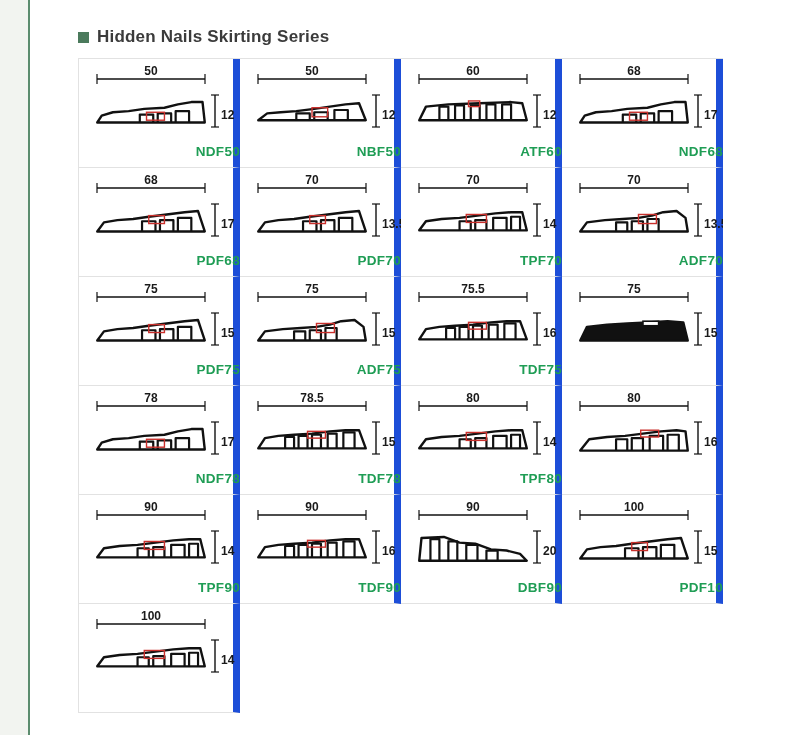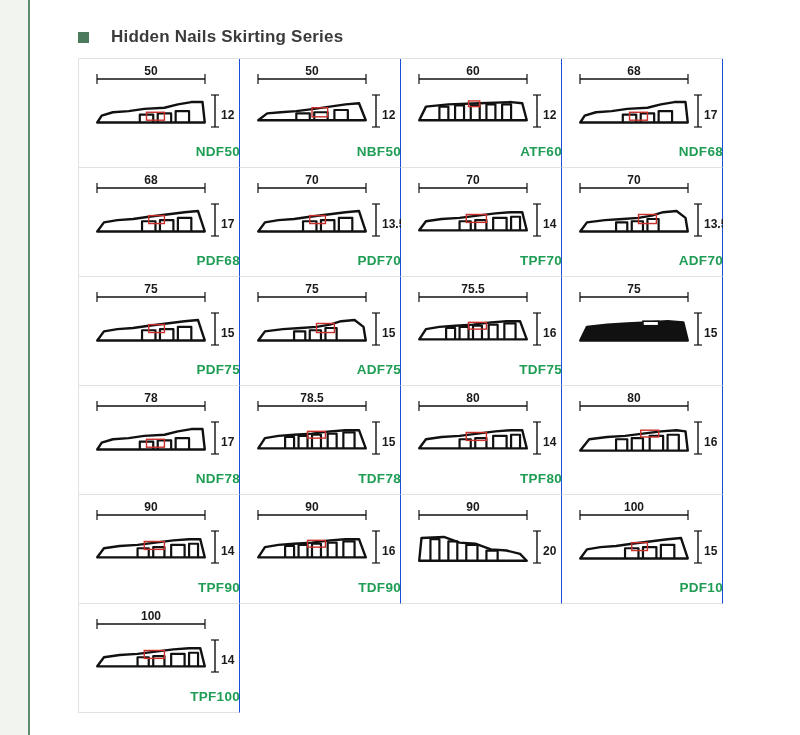--- a/index.html
+++ b/index.html
@@ -32,21 +32,21 @@
   .content {
     position: absolute;
     left: 60px;
     top: 0;
     width: 722px;
     height: 735px;
   }
   .title-row {
     display: flex;
     align-items: center;
-    gap: 22px;
+    gap: 8px;
     padding-top: 20px;
     padding-left: 18px;
     height: 34px;
   }
   .title-marker {
     width: 11px;
     height: 11px;
     background: #4b7a5c;
     display: inline-block;
   }
@@ -64,21 +64,21 @@
     border-left: 1px solid #e2e2e2;
     border-top: 1px solid #e2e2e2;
     box-sizing: border-box;
   }
   .row {
     display: flex;
   }
   .cell {
     width: 161px;
     height: 109px;
-    border-right: 1px solid #1d4ed8;
+    border-right: 7px solid #1d4ed8;
     border-bottom: 1px solid #e2e2e2;
     box-sizing: border-box;
     position: relative;
     background: #fff;
   }
   .cell.empty {
     border-right: none;
     border-bottom: none;
     background: transparent;
   }
@@ -515,20 +515,21 @@
                 <line x1="132" y1="32" x2="140" y2="32" stroke="#111" stroke-width="1.2"></line>
                 <line x1="132" y1="64" x2="140" y2="64" stroke="#111" stroke-width="1.2"></line>
                 <text x="142" y="56" text-anchor="start" class="dimtext">20</text>
                 <polygon points="18.24,61.73 20.48,39.07 42.88,37.93 58.56,43.60 74.24,44.73 89.92,50.40 105.60,51.53 119.04,54.93 125.76,61.73" fill="#ffffff" stroke="#111" stroke-width="2.4" stroke-linejoin="round"></polygon>
                 <polyline points="29.44,61.73 29.44,40.20 38.40,40.20 38.40,61.73" fill="none" stroke="#111" stroke-width="2.2" stroke-linejoin="round"></polyline>
                 <polyline points="47.36,61.73 47.36,42.47 56.32,42.47 56.32,61.73" fill="none" stroke="#111" stroke-width="2.2" stroke-linejoin="round"></polyline>
                 <polyline points="65.28,61.73 65.28,45.87 76.48,45.87 76.48,61.73" fill="none" stroke="#111" stroke-width="2.2" stroke-linejoin="round"></polyline>
                 <polyline points="85.44,61.73 85.44,51.53 96.64,51.53 96.64,61.73" fill="none" stroke="#111" stroke-width="2.2" stroke-linejoin="round"></polyline>
               </svg>
             </div>
+          <div class="label">DBF90</div>
         </div>
         <div class="cell">
           <div class="profile-area">
               <svg width="161" height="76" viewBox="0 0 161 76">
                 <line x1="18" y1="16" x2="126" y2="16" stroke="#111" stroke-width="1.6"></line>
                 <line x1="18" y1="11" x2="18" y2="21" stroke="#111" stroke-width="1.2"></line>
                 <line x1="126" y1="11" x2="126" y2="21" stroke="#111" stroke-width="1.2"></line>
                 <text x="72" y="12" text-anchor="middle" class="dimtext">100</text>
                 <line x1="136" y1="32" x2="136" y2="64" stroke="#111" stroke-width="1.4"></line>
                 <line x1="132" y1="32" x2="140" y2="32" stroke="#111" stroke-width="1.2"></line>
@@ -558,21 +559,20 @@
                 <line x1="132" y1="64" x2="140" y2="64" stroke="#111" stroke-width="1.2"></line>
                 <text x="142" y="56" text-anchor="start" class="dimtext">14</text>
                 <polygon points="18.24,58.33 24.96,49.27 40.64,47.00 58.56,45.87 76.48,43.60 94.40,41.33 110.08,40.20 121.28,40.20 125.76,58.33" fill="#ffffff" stroke="#111" stroke-width="2.4" stroke-linejoin="round"></polygon>
                 <polyline points="58.56,58.33 58.56,49.27 69.76,49.27 69.76,58.33" fill="none" stroke="#111" stroke-width="2.2" stroke-linejoin="round"></polyline>
                 <polyline points="74.24,58.33 74.24,48.13 85.44,48.13 85.44,58.33" fill="none" stroke="#111" stroke-width="2.2" stroke-linejoin="round"></polyline>
                 <polyline points="92.16,58.33 92.16,45.87 105.60,45.87 105.60,58.33" fill="none" stroke="#111" stroke-width="2.2" stroke-linejoin="round"></polyline>
                 <polyline points="110.08,58.33 110.08,44.73 119.04,44.73 119.04,58.33" fill="none" stroke="#111" stroke-width="2.2" stroke-linejoin="round"></polyline>
                 <rect x="65.28" y="42.46666666666667" width="20.16" height="7.933333333333334" fill="none" stroke="#c9302c" stroke-width="1.4"></rect>
               </svg>
             </div>
-          <div class="label">TPF100</div>
         </div>
         <div class="cell empty"></div>
         <div class="cell empty"></div>
         <div class="cell empty"></div>
       </div>
 
     </div>
   </div>
 </div>
 

